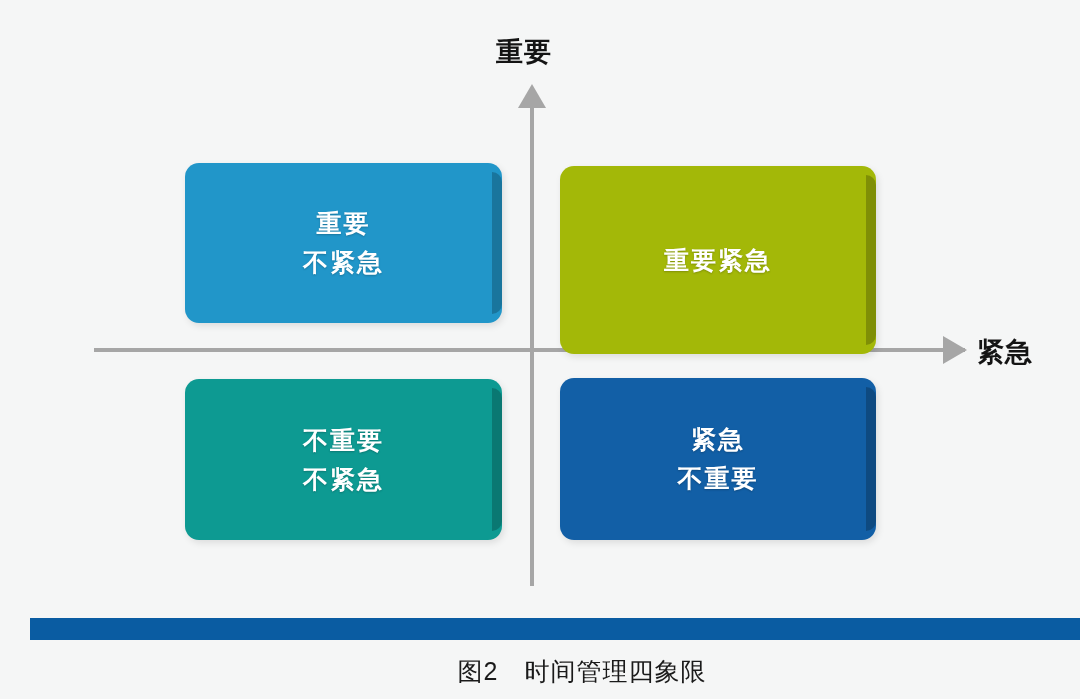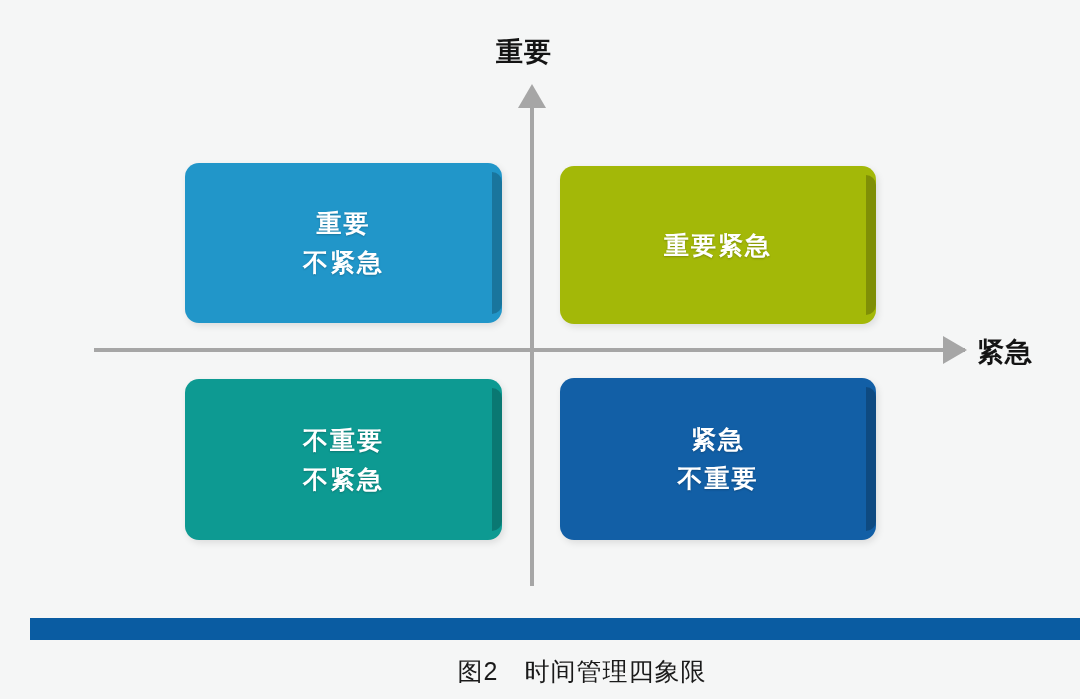--- a/index.html
+++ b/index.html
@@ -100,21 +100,21 @@
     background: rgba(0,0,0,0.22);
     pointer-events: none;
   }
 
   #box-important-noturgent {
     left: 155px; top: 163px; width: 317px; height: 160px;
     background: #2196c9;
     box-shadow: 2px 3px 7px rgba(0,0,0,0.10);
   }
   #box-important-urgent {
-    left: 530px; top: 166px; width: 316px; height: 158px;
+    left: 530px; top: 166px; width: 316px; height: 188px;
     background: #a3b808;
     box-shadow: 2px 3px 7px rgba(0,0,0,0.10);
   }
   #box-notimportant-noturgent {
     left: 155px; top: 379px; width: 317px; height: 161px;
     background: #0d9a92;
     box-shadow: 2px 3px 7px rgba(0,0,0,0.10);
   }
   #box-urgent-notimportant {
     left: 530px; top: 378px; width: 316px; height: 162px;

